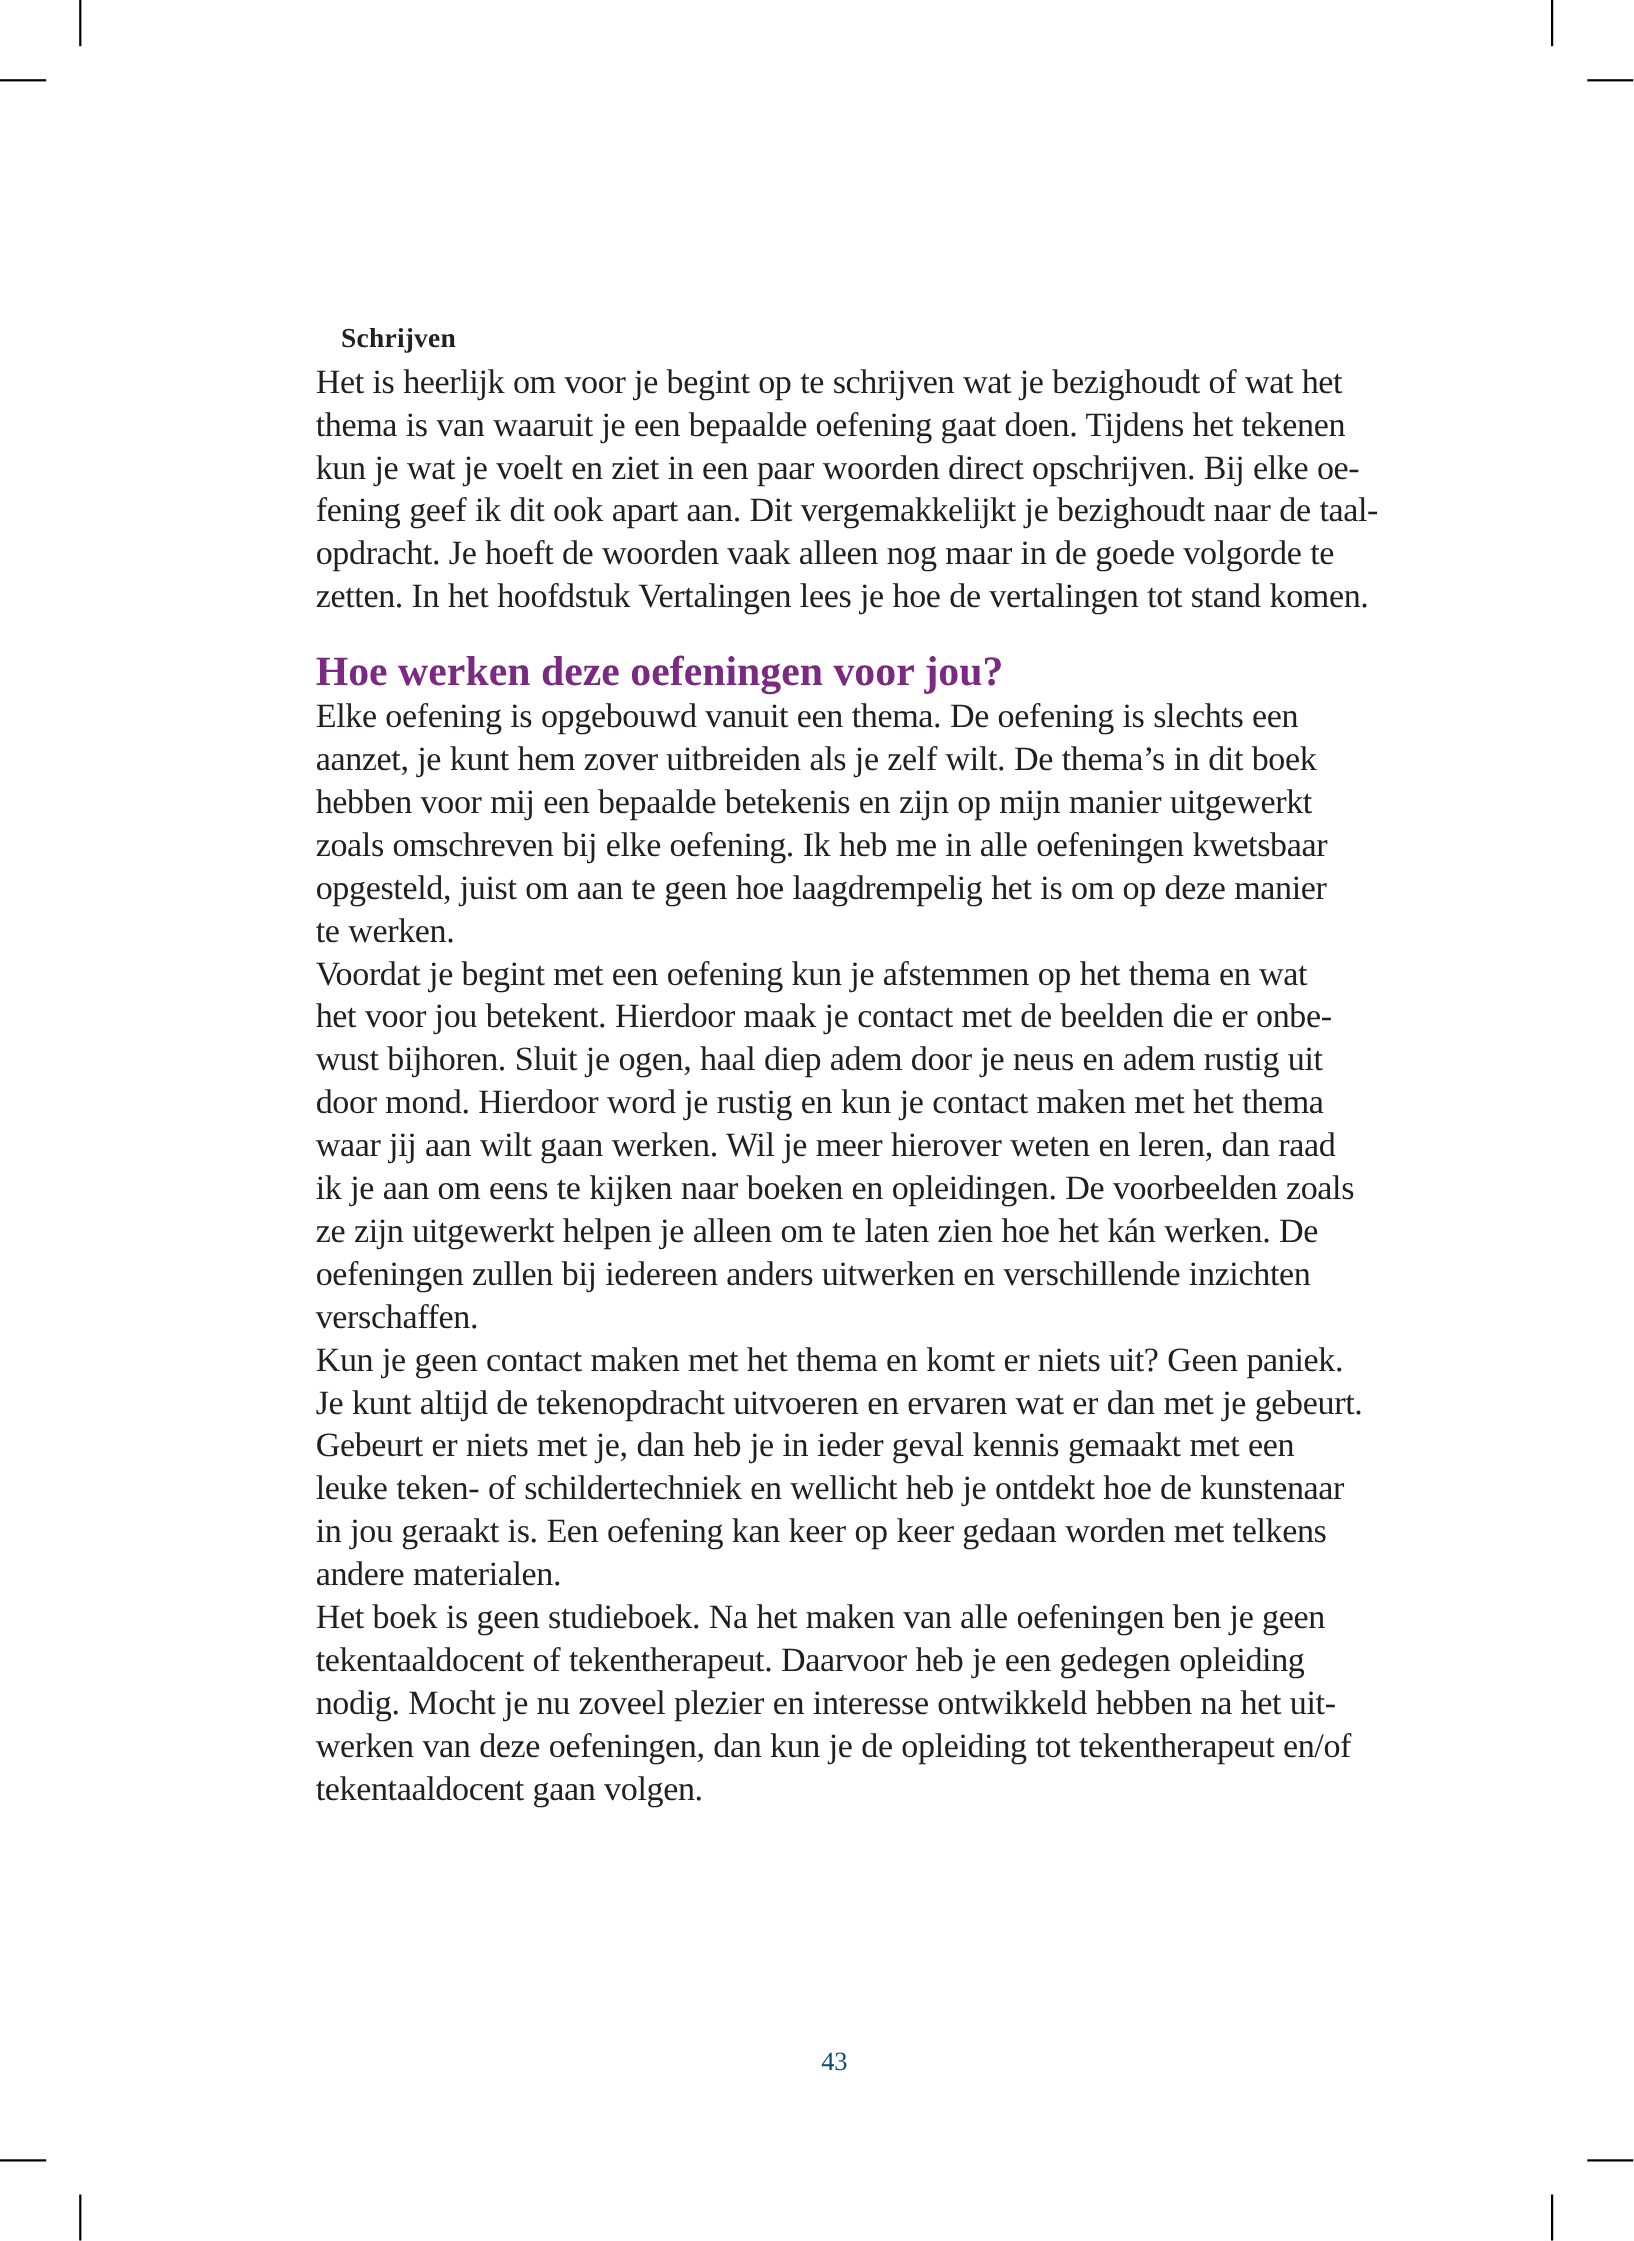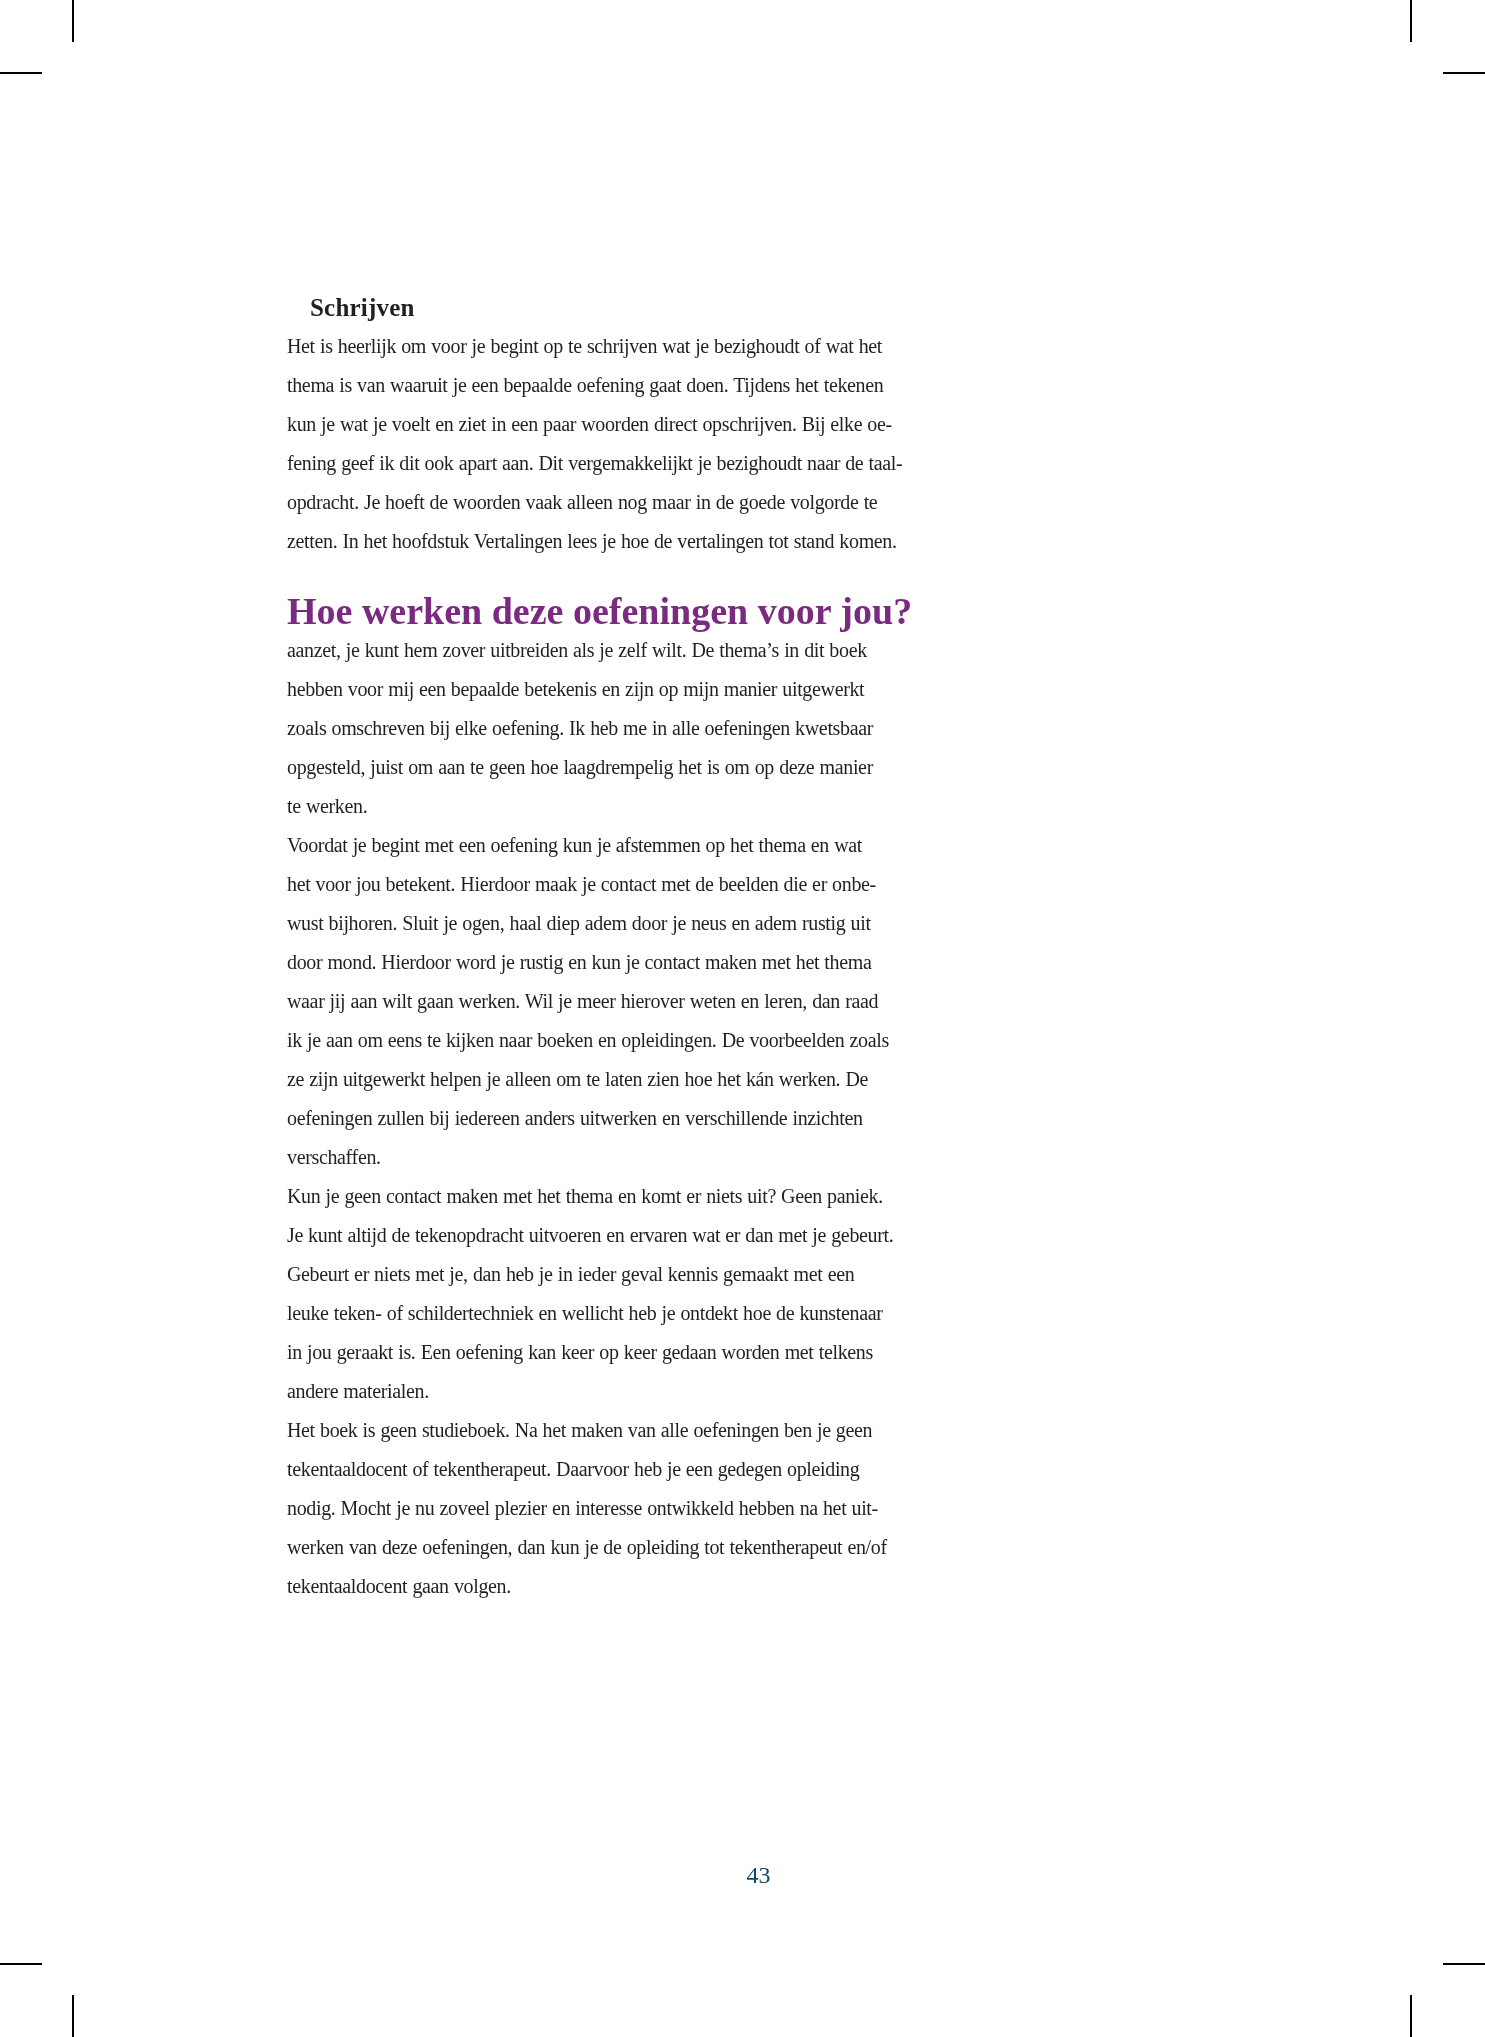--- a/index.html
+++ b/index.html
@@ -40,21 +40,21 @@
     .heading {
       font-size: 38px;
       font-weight: bold;
       color: #7b2a82;
       line-height: 39px;
       height: 39px;
       white-space: nowrap;
       margin-top: 31px;
     }
     .para {
-      font-size: 20px;
+      font-size: 31px;
       line-height: 39px;
     }
     .para.gap {
     }
     .line {
       display: block;
       height: 39px;
       white-space: nowrap;
       letter-spacing: -0.35px;
       word-spacing: 0.5px;
@@ -93,20 +93,21 @@
       <span class="line">fening geef ik dit ook apart aan. Dit vergemakkelijkt je bezighoudt naar de taal-</span>
       <span class="line">opdracht. Je hoeft de woorden vaak alleen nog maar in de goede volgorde te</span>
       <span class="line">zetten. In het hoofdstuk Vertalingen lees je hoe de vertalingen tot stand komen.</span>
     </div>
   </section>
 
   <section>
     <h2 class="heading" style="margin-bottom: 0px; color: rgb(123, 42, 130);">Hoe werken deze oefeningen voor jou?</h2>
 
     <div class="para">
+      <span class="line">Elke oefening is opgebouwd vanuit een thema. De oefening is slechts een</span>
       <span class="line">aanzet, je kunt hem zover uitbreiden als je zelf wilt. De thema’s in dit boek</span>
       <span class="line">hebben voor mij een bepaalde betekenis en zijn op mijn manier uitgewerkt</span>
       <span class="line">zoals omschreven bij elke oefening. Ik heb me in alle oefeningen kwetsbaar</span>
       <span class="line">opgesteld, juist om aan te geen hoe laagdrempelig het is om op deze manier</span>
       <span class="line">te werken.</span>
     </div>
 
     <div class="para gap">
       <span class="line">Voordat je begint met een oefening kun je afstemmen op het thema en wat</span>
       <span class="line">het voor jou betekent. Hierdoor maak je contact met de beelden die er onbe-</span>

